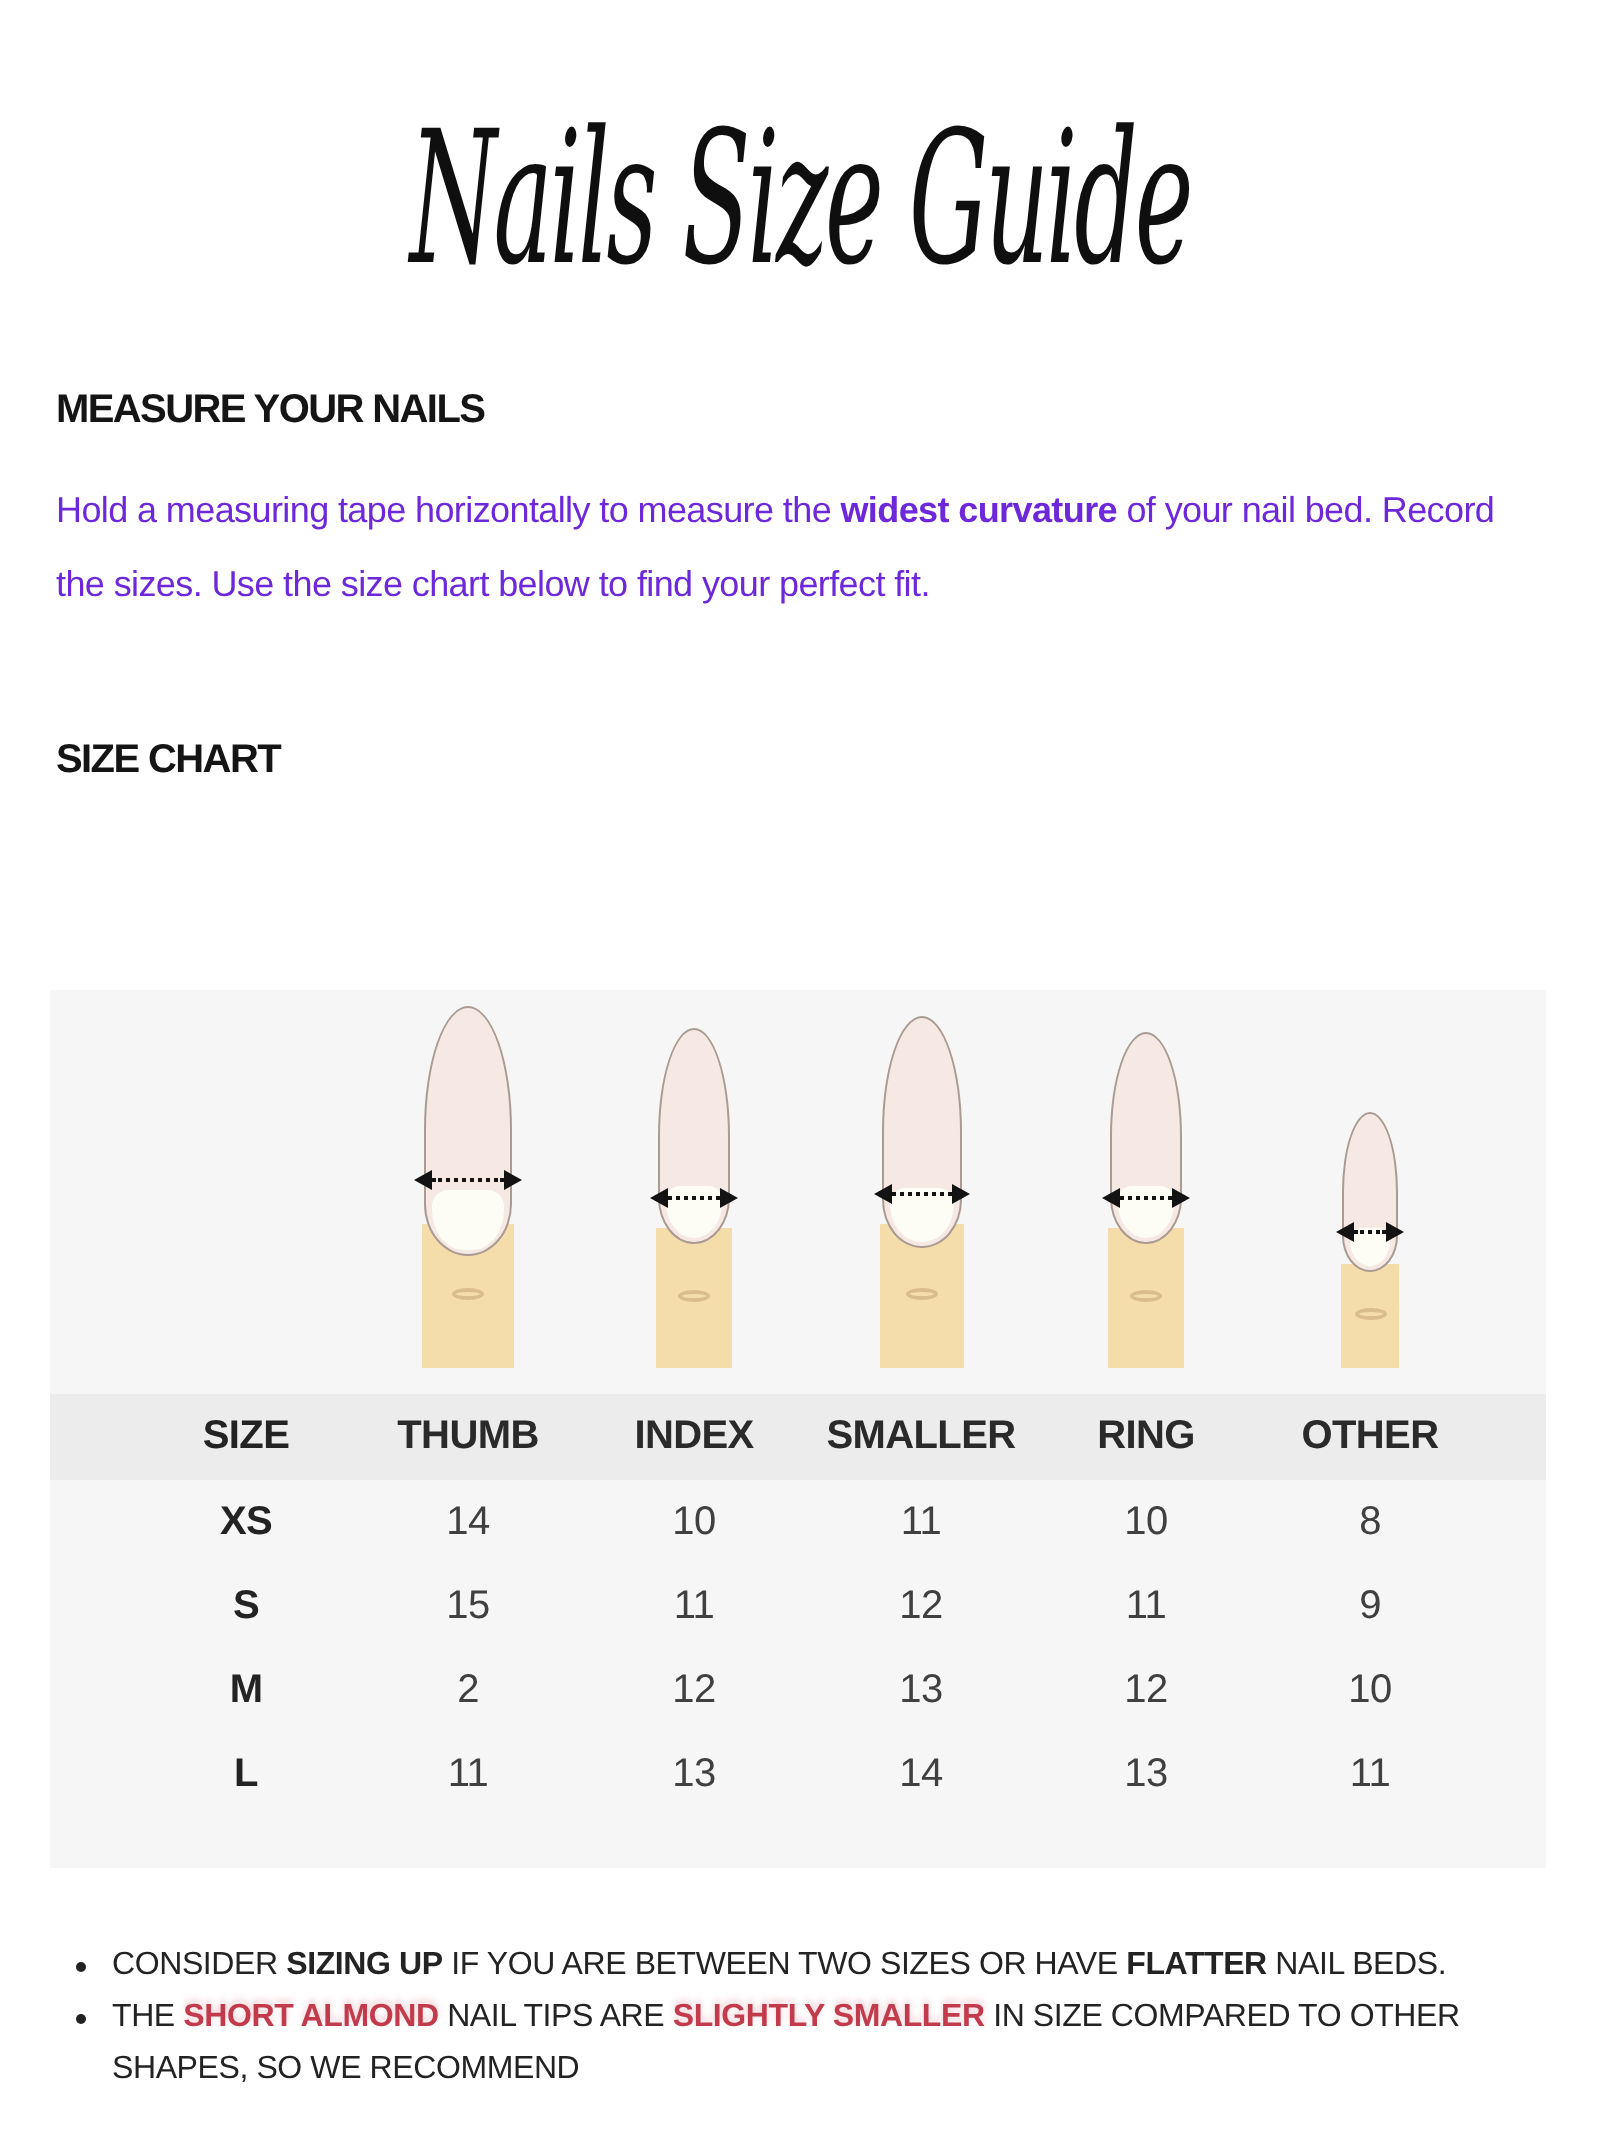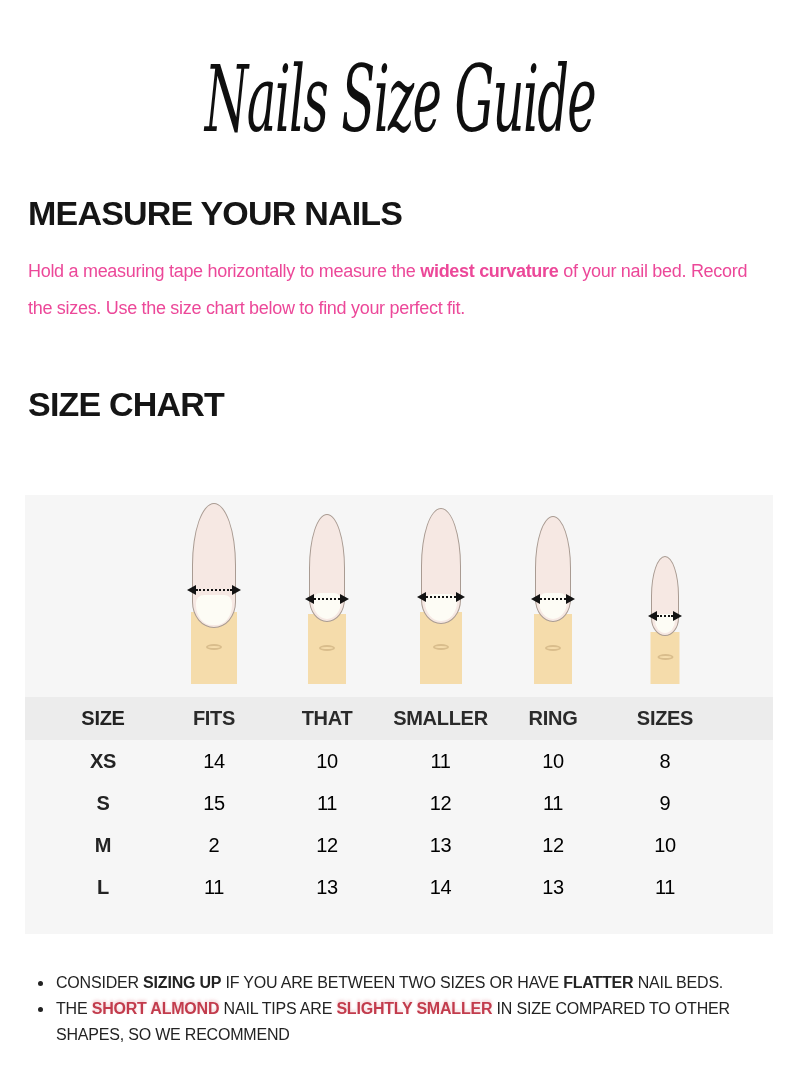--- a/index.html
+++ b/index.html
@@ -22,33 +22,33 @@
     font-size: 92px;
     line-height: 1.0;
     color: #0f0f0f;
     letter-spacing: -3px;
     transform: scaleX(0.54);
     white-space: nowrap;
   }
 
   
   .h2 {
-    font-size: 34px;
+    font-size: 20px;
     font-weight: bold;
     letter-spacing: -0.8px;
     color: #151515;
   }
   .measure-heading { margin: 48px 28px 0 28px; }
 
   .para {
     margin: 20px 40px 0 28px;
     font-size: 18px;
     line-height: 37px;
     letter-spacing: -0.3px;
-    color: #ec4899;
+    color: #6d28d9;
   }
   .para .b { font-weight: bold; }
 
   .size-chart-row {
     margin: 58px 40px 16px 28px;
     display: flex;
     justify-content: space-between;
     align-items: flex-end;
     gap: 24px;
   }
@@ -59,20 +59,21 @@
     position: absolute;
     left: 25px; top: 441px;
     width: 748px;
     background: #f6f6f6;
     padding-bottom: 26px;
   }
   .grid {
     display: grid;
     grid-template-columns: 133px 112px 114px 113px 112px 112px;
     width: 696px;
+    padding-left: 20px;
   }
 
   
   .fingers-row { height: 202px; align-items: end; padding-bottom: 13px; }
   .finger-cell { display: flex; justify-content: center; align-items: flex-end; }
   .finger { position: relative; }
   .finger .base {
     position: absolute; bottom: 0; left: 50%; transform: translateX(-50%);
     background: #f5dcab;
   }
@@ -128,21 +129,21 @@
   .f-pinky .nail  { width: 28px; height: 80px; bottom: 48px; border-radius: 14px 14px 14px 14px / 40px 40px 18px 18px; }
   .f-pinky .base  { width: 29px; height: 52px; }
   .f-pinky .free  { height: 19px; }
   .f-pinky .arrow { width: 34px; bottom: 63px; }
   .f-pinky .crease{ bottom: 24px; }
 
   
   .header-strip { background: #ececec; }
   .trow { height: 43px; align-items: center; }
   .drow { height: 42px; align-items: center; }
-  .cell { text-align: center; font-size: 20px; letter-spacing: -0.3px; color: #000000; }
+  .cell { text-align: center; font-size: 20px; letter-spacing: -0.3px; color: #404040; }
   .cell.head { font-weight: bold; color: #2a2a2a; }
   .cell.size { font-weight: bold; padding-left: 23px; color: #232323; }
 
   
   .notes { margin: 20px 30px 0 38px; list-style: none; }
   .notes li { display: flex; line-height: 26px; }
   .dot { flex: 0 0 auto; width: 5px; height: 5px; border-radius: 50%; background: #222; margin: 11px 13px 0 0; }
   .note-text { font-size: 16px; letter-spacing: -0.2px; color: #232323; }
   .note-text .b { font-weight: bold; }
   .note-text .r { font-weight: bold; color: #c23b4c; text-shadow: 0 -2px 3px rgba(226,148,158,0.45); }
@@ -244,25 +245,25 @@
               <span class="line"></span>
               <span class="head-r"></span>
             </div>
         </div>
       </div>
     </div>
 
     <div class="header-strip">
       <div class="grid trow">
         <div class="cell head size">SIZE</div>
-        <div class="cell head">FITS</div>
-        <div class="cell head">THAT</div>
+        <div class="cell head">THUMB</div>
+        <div class="cell head">INDEX</div>
         <div class="cell head">SMALLER</div>
         <div class="cell head">RING</div>
-        <div class="cell head">SIZES</div>
+        <div class="cell head">OTHER</div>
       </div>
     </div>
 
     <div class="grid drow">
       <div class="cell size">XS</div>
       <div class="cell">14</div>
       <div class="cell">10</div>
       <div class="cell">11</div>
       <div class="cell">10</div>
       <div class="cell">8</div>

